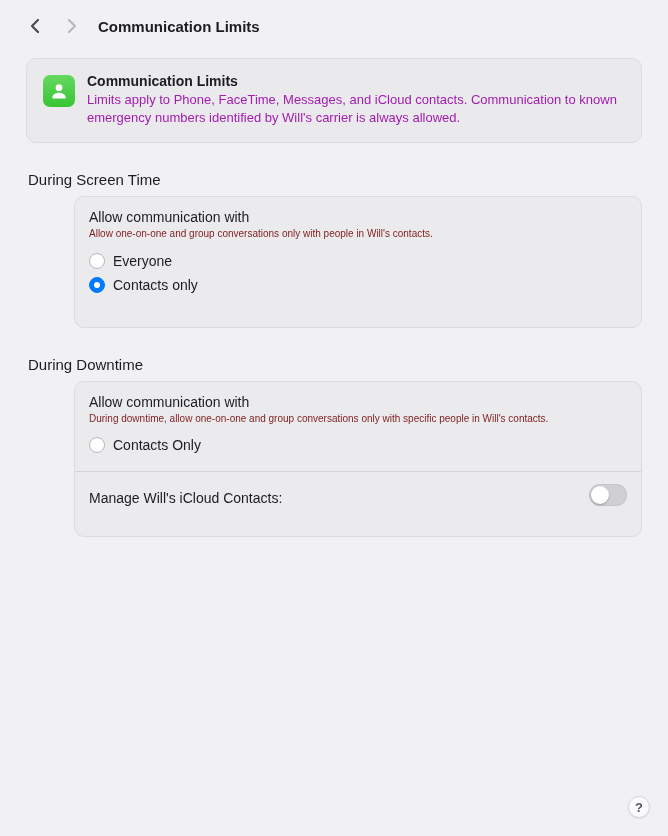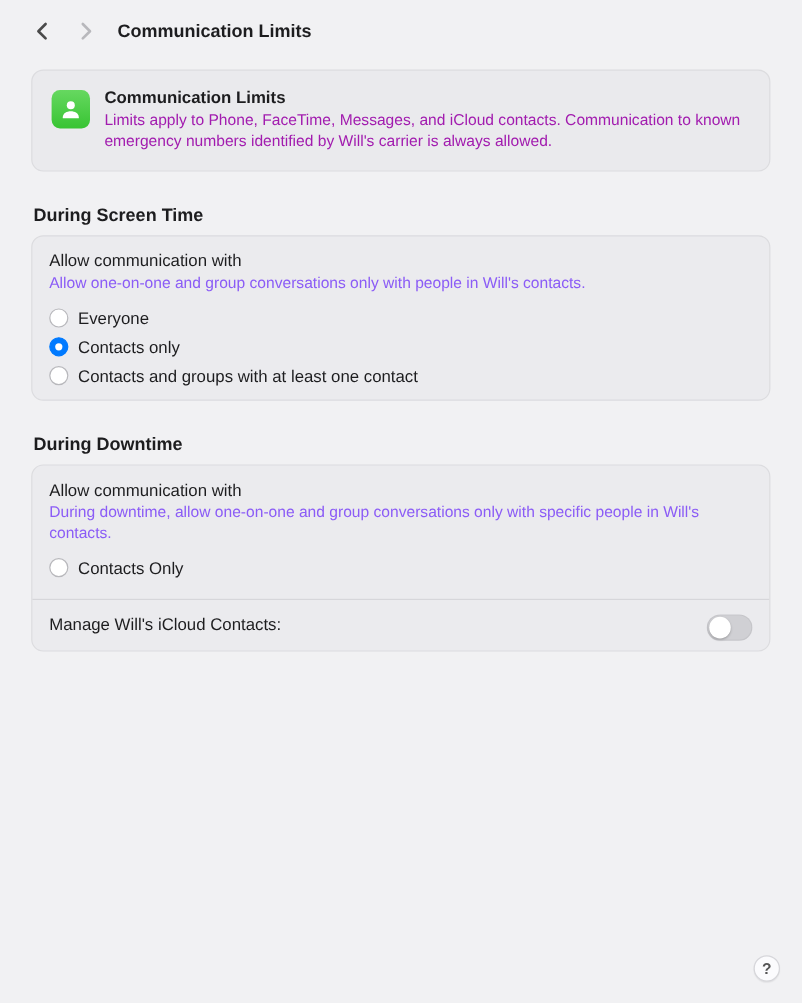--- a/index.html
+++ b/index.html
@@ -51,34 +51,35 @@
       flex: 0 0 32px;
       display:flex; align-items:center; justify-content:center;
       margin-top: 2px;
     }
     .app-icon svg { fill:#fff; }
     .info-title { font-size: 14px; font-weight: 700; margin-bottom: 2px; }
     .info-desc { font-size: 13px; color: #a21caf; line-height: 1.35; }
 
     .section-header {
       font-size: 15px;
-      font-weight: 700;
+      font-weight: 400;
       margin-top: 28px;
       margin-bottom: 8px;
       padding-left: 2px;
     }
 
     .card {
       border: 1px solid #dcdcdf;
       background: #ebebee;
       border-radius: 10px;
-      padding: 12px 14px 8px 14px;
+      padding: 12px 14px 30px 14px;
+      margin-left: 48px;
     }
     .card-title { font-size: 14px; color: #1d1d1f; font-weight: 400; }
-    .card-sub { font-size: 13px; color: #8b5cf6; margin-top: 2px; margin-bottom: 8px; line-height:1.35; }
+    .card-sub { font-size: 10px; color: #7f1d1d; margin-top: 2px; margin-bottom: 8px; line-height:1.35; }
 
     .radio-row { display: flex; align-items: flex-end; gap: 8px; padding: 4px 0; font-size: 14px; }
     .radio {
       width: 16px; height: 16px; border-radius: 50%;
       border: 1px solid #b8b8bc; background: #fff;
       flex: 0 0 16px;
       display:flex; align-items:center; justify-content:center;
       cursor: pointer;
     }
     .radio.selected { border-color: #007aff; background:#007aff; }
@@ -90,21 +91,21 @@
       border: 1px solid #d0d0d4;
       border-radius: 6px;
       background: #fff;
       box-shadow: 0 1px 1px rgba(0,0,0,.05);
       cursor: pointer;
       margin-left: 6px;
     }
 
     .hr { height:1px; background:#d6d6da; margin: 14px -14px 10px -14px; }
 
-    .manage-row { display:flex; align-items:flex-start; justify-content:space-between; padding-top:2px; }
+    .manage-row { display:flex; align-items:flex-end; justify-content:space-between; padding-top:2px; }
     .manage-label { font-size: 14px; }
     .toggle {
       width: 38px; height: 22px; border-radius: 22px;
       background: #d0d0d4; position: relative; cursor: pointer;
       box-shadow: inset 0 0 0 1px rgba(0,0,0,.05);
     }
     .toggle-knob {
       position:absolute; left:2px; top:2px;
       width:18px; height:18px; border-radius:50%;
       background:#fff; box-shadow: 0 1px 2px rgba(0,0,0,.25);
@@ -164,24 +165,20 @@
     <div class="card-sub">Allow one-on-one and group conversations only with people in Will's contacts.</div>
 
     <div class="radio-row">
       <div class="radio"></div>
       <span>Everyone</span>
     </div>
     <div class="radio-row">
       <div class="radio selected"></div>
       <span>Contacts only</span>
     </div>
-    <div class="radio-row">
-      <div class="radio"></div>
-      <span>Contacts and groups with at least one contact</span>
-    </div>
   </div>
 
   <div class="section-header">During Downtime</div>
   <div class="card">
     <div class="card-title">Allow communication with</div>
     <div class="card-sub">During downtime, allow one-on-one and group conversations only with specific people in Will's contacts.</div>
 
     <div class="radio-row">
       <div class="radio"></div>
       <span>Contacts Only</span>

